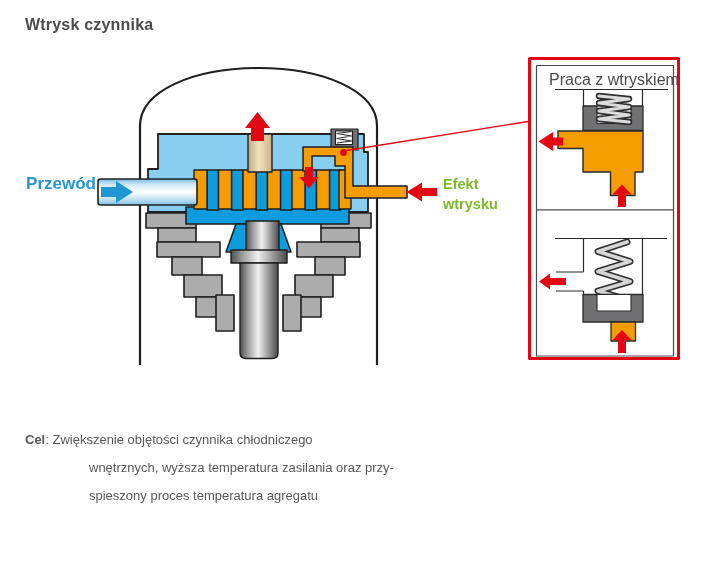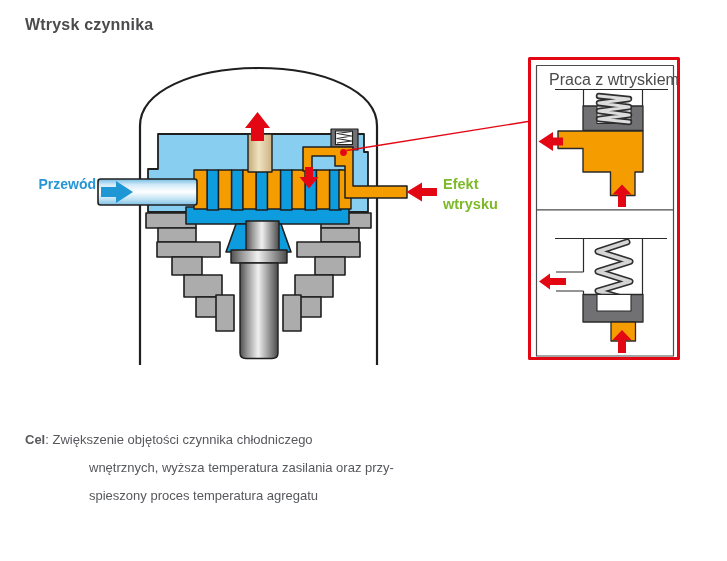--- a/index.html
+++ b/index.html
@@ -7,21 +7,21 @@
     --arrow-blue:#1E97D4; --label-blue:#2796D5; --label-green:#7DBA28;
     --gray-metal:#ACACAC; --dark-gray:#717174; --text-dark:#4B4B4D; --text-body:#57585C;
   }
   *{margin:0;padding:0;box-sizing:border-box}
   html,body{background:#fff}
   body{font-family:"Liberation Sans","DejaVu Sans",sans-serif;}
   .stage{position:relative;width:727px;height:561px;background:#fff;overflow:hidden}
   .page-title{position:absolute;left:25px;top:16px;font-size:16px;font-weight:bold;color:var(--text-dark);letter-spacing:.2px}
   .diagram-svg{position:absolute;left:0;top:0}
   .lbl-suction{position:absolute;left:8px;top:174px;width:88px;text-align:right;
-    font-size:14px;font-weight:bold;line-height:20px;color:var(--label-blue)}
+    font-size:17px;font-weight:bold;line-height:20px;color:var(--label-blue)}
   .lbl-port{position:absolute;left:443px;top:174px;font-size:14.5px;font-weight:bold;line-height:20px;color:var(--label-green)}
   .inset-title{position:absolute;left:538px;top:71px;width:152px;text-align:center;
     font-size:16px;color:var(--text-dark)}
   .caption{position:absolute;left:25px;top:426px;width:560px;font-size:13px;line-height:28px;color:var(--text-body)}
   .cap-line .lbl{font-weight:bold}
   .cap-line.indent{padding-left:64px}
   
   .c-gray{fill:var(--gray-metal)}
   .c-lightblue{fill:var(--light-blue)}
   .c-blue{fill:var(--bright-blue)}

